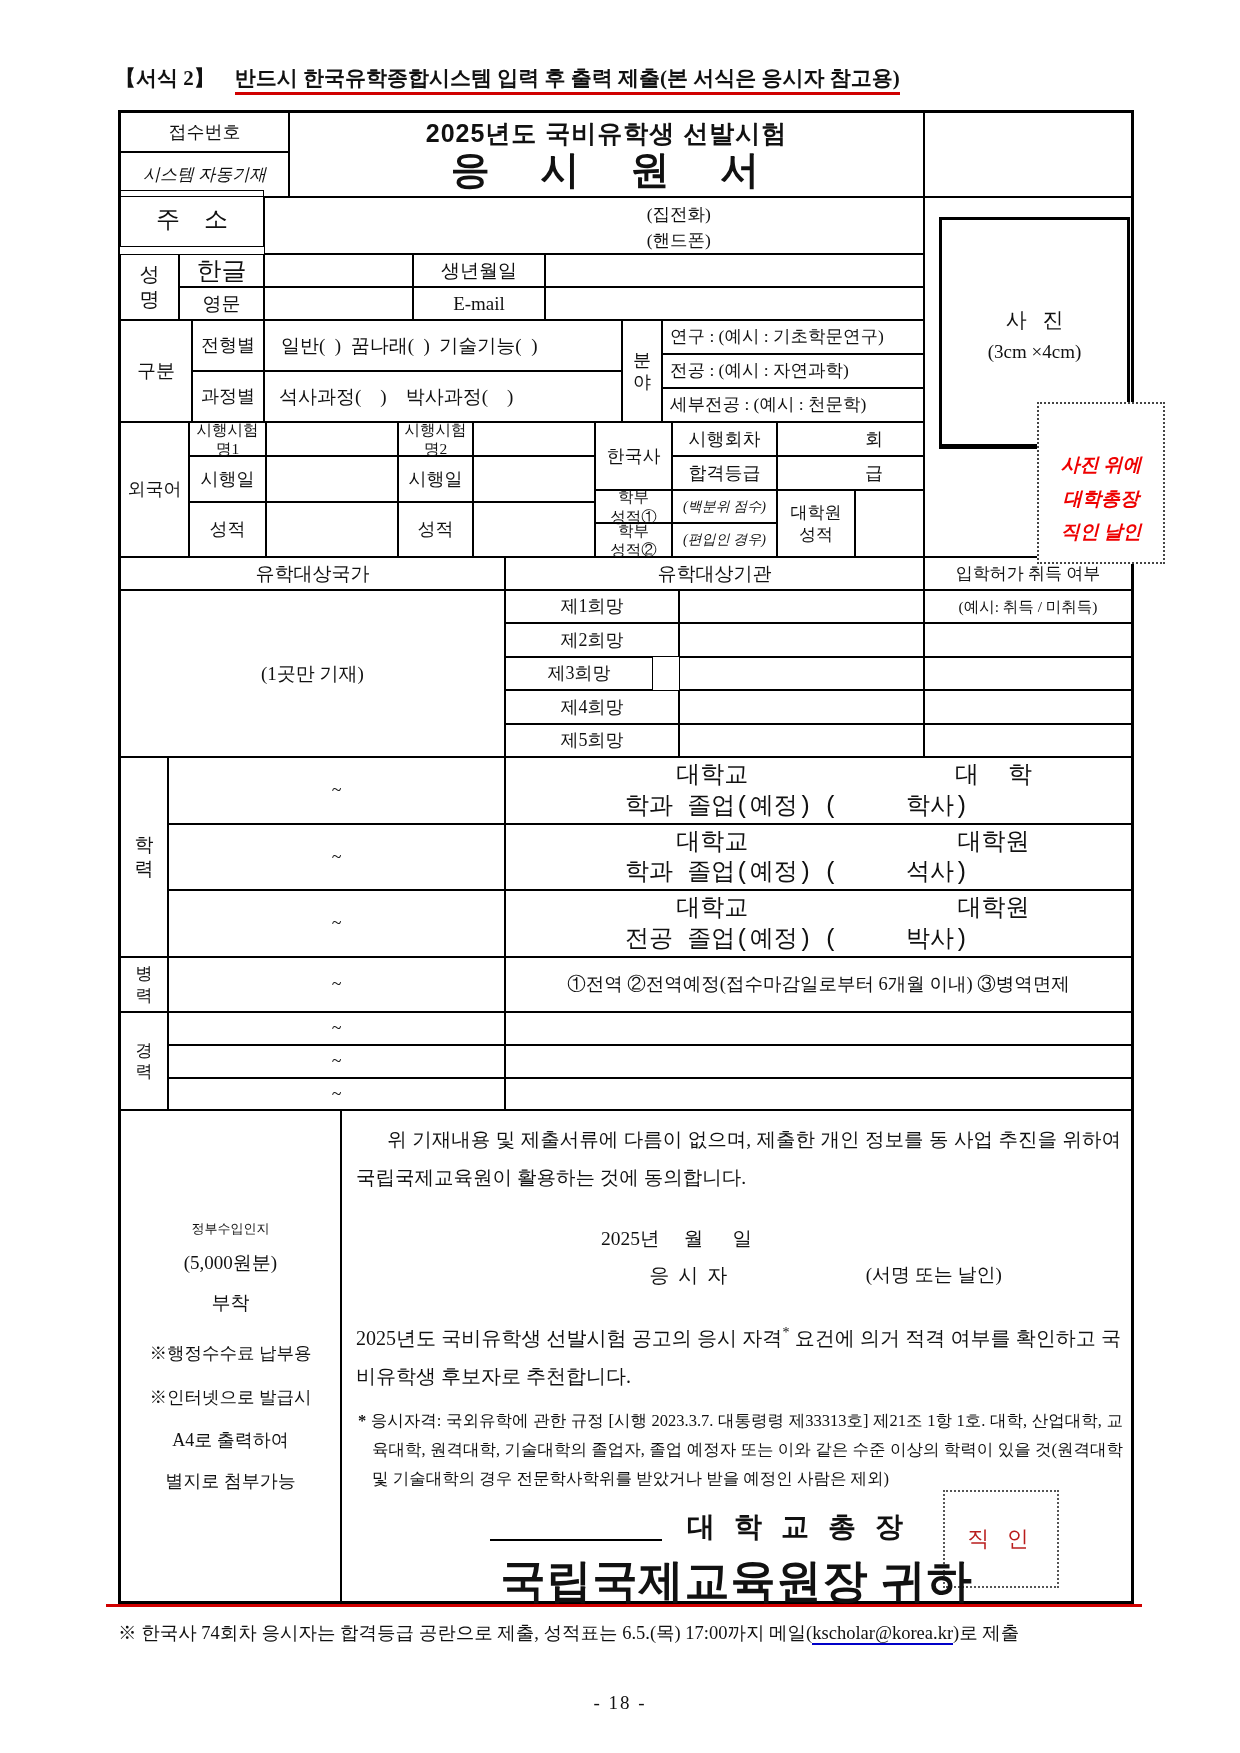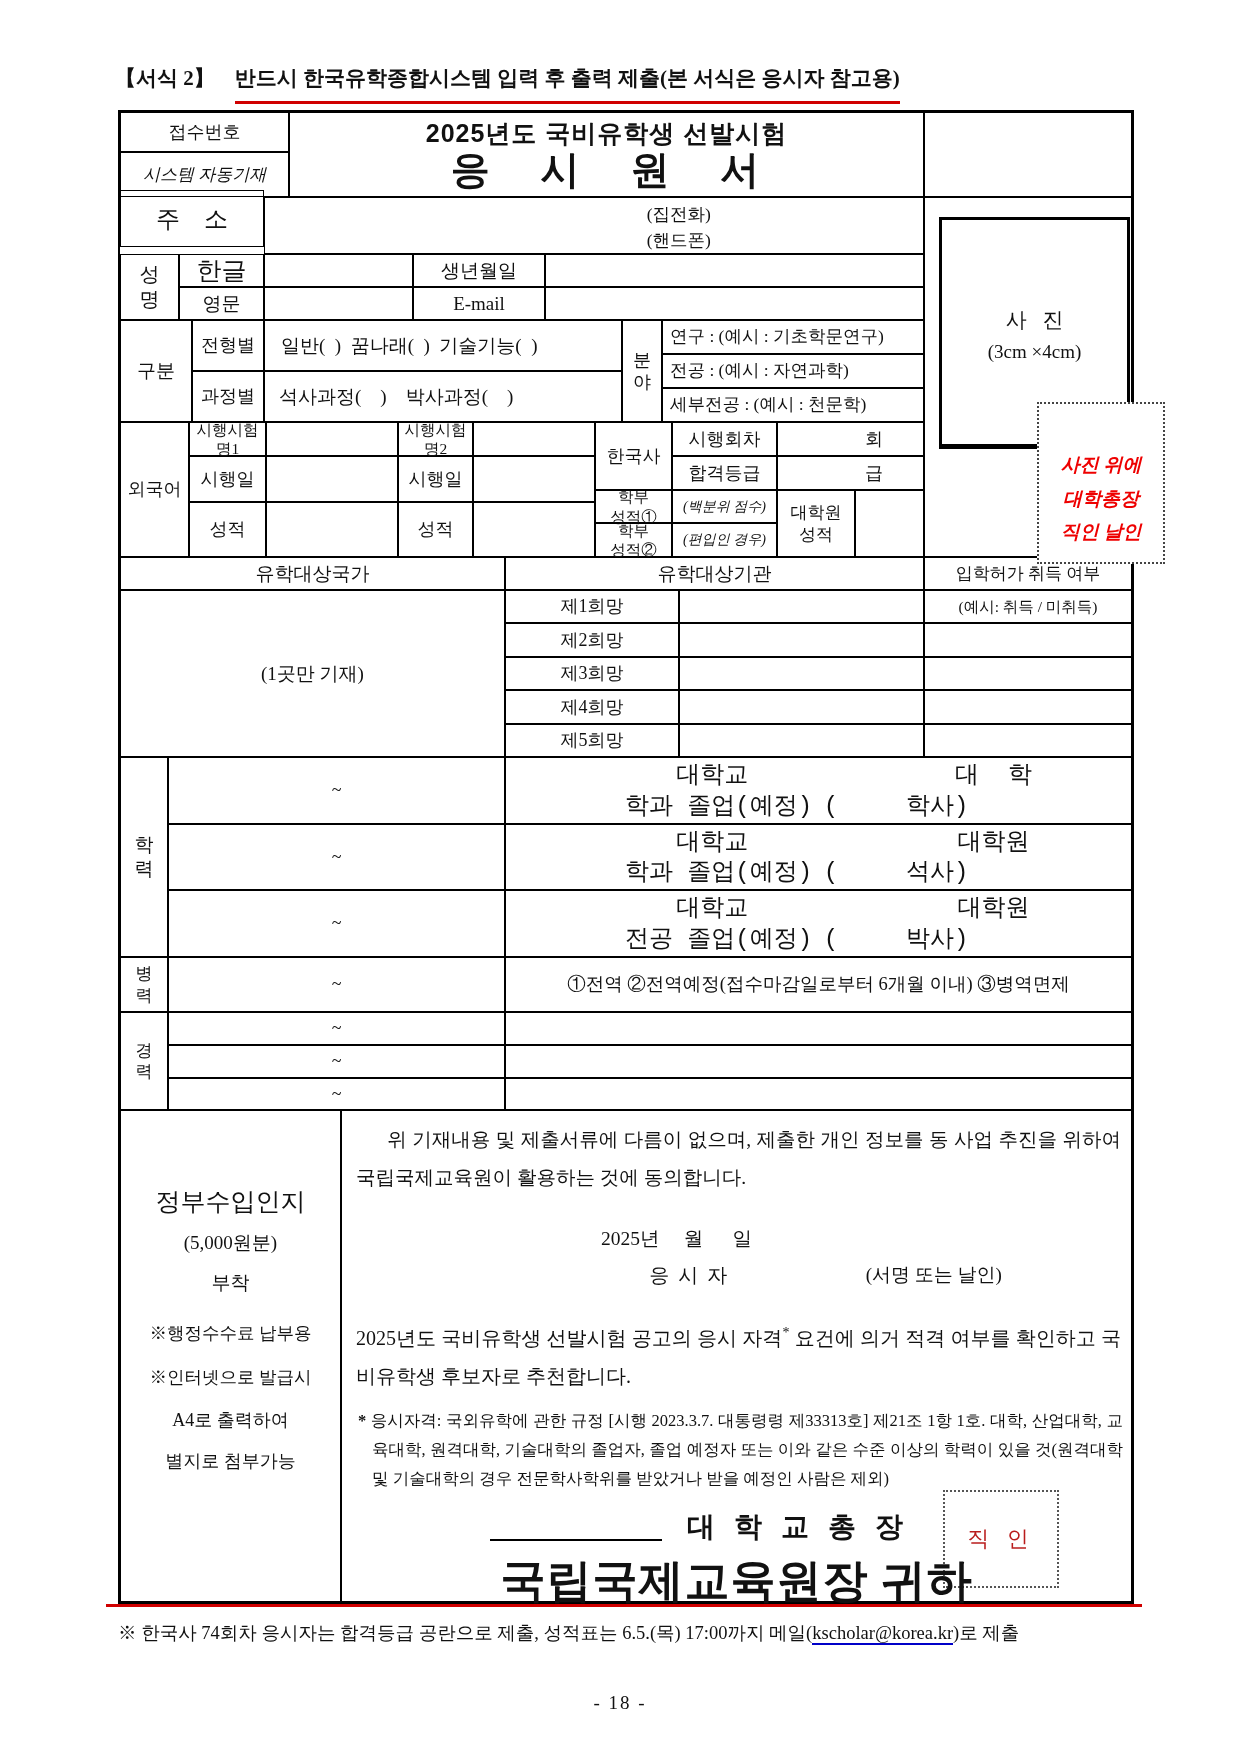--- a/index.html
+++ b/index.html
@@ -31,21 +31,21 @@
             border:2px dotted #555;box-sizing:border-box;display:flex;align-items:center;
             justify-content:center;font-size:22px;color:#b91c1c;letter-spacing:6px;}
 </style>
 </head>
 <body>
 
 <div id="page">
 
   <div class="abs" style="left:115px;top:64px;width:1030px;">
     <span class="b" style="font-size:21px;">【서식 2】</span>
-    <span class="b" style="font-size:21px;margin-left:16px;border-bottom:3px solid #d00000;padding-bottom:11px;">반드시 한국유학종합시스템 입력 후 출력 제출(본 서식은 응시자 참고용)</span>
+    <span class="b" style="font-size:21px;margin-left:16px;border-bottom:3px solid #d00000;padding-bottom:2px;">반드시 한국유학종합시스템 입력 후 출력 제출(본 서식은 응시자 참고용)</span>
   </div>
 
   <div id="container">
 
     <div class="cell" style="left:0;top:0;width:169px;height:40px;font-size:18px;">접수번호</div>
     <div class="cell it" style="left:0;top:40px;width:169px;height:45px;font-size:17px;">시스템 자동기재</div>
     <div class="cell" style="left:169px;top:0;width:635px;height:85px;flex-direction:column;">
       <div class="sans b" style="font-size:25px;letter-spacing:1px;">2025년도 국비유학생 선발시험</div>
       <div class="sans b" style="font-size:39px;word-spacing:34px;letter-spacing:3px;line-height:1.05;">응 시 원 서</div>
     </div>
@@ -126,21 +126,21 @@
     <div class="cell" style="left:385px;top:445px;width:419px;height:33px;font-size:19px;">유학대상기관</div>
     <div class="cell" style="left:804px;top:445px;width:208px;height:33px;font-size:17px;">입학허가 취득 여부</div>
 
     <div class="cell" style="left:0;top:478px;width:385px;height:167px;font-size:19px;">(1곳만 기재)</div>
     <div class="cell" style="left:385px;top:478px;width:174px;height:33px;font-size:18px;">제1희망</div>
     <div class="cell" style="left:559px;top:478px;width:245px;height:33px;"></div>
     <div class="cell" style="left:804px;top:478px;width:208px;height:33px;font-size:15.5px;">(예시: 취득 / 미취득)</div>
     <div class="cell" style="left:385px;top:511px;width:174px;height:34px;font-size:18px;">제2희망</div>
     <div class="cell" style="left:559px;top:511px;width:245px;height:34px;"></div>
     <div class="cell" style="left:804px;top:511px;width:208px;height:34px;"></div>
-    <div class="cell" style="left:385px;top:545px;width:174px;height:33px;font-size:18px;">제3희망</div>
+    <div class="cell" style="left:385px;top:545px;width:148px;height:33px;font-size:18px;">제3희망</div>
     <div class="cell" style="left:559px;top:545px;width:245px;height:33px;"></div>
     <div class="cell" style="left:804px;top:545px;width:208px;height:33px;"></div>
     <div class="cell" style="left:385px;top:578px;width:174px;height:34px;font-size:18px;">제4희망</div>
     <div class="cell" style="left:559px;top:578px;width:245px;height:34px;"></div>
     <div class="cell" style="left:804px;top:578px;width:208px;height:34px;"></div>
     <div class="cell" style="left:385px;top:612px;width:174px;height:33px;font-size:18px;">제5희망</div>
     <div class="cell" style="left:559px;top:612px;width:245px;height:33px;"></div>
     <div class="cell" style="left:804px;top:612px;width:208px;height:33px;"></div>
 
     <div class="cell pre" style="left:0;top:645px;width:48px;height:200px;font-size:19px;">학
@@ -190,21 +190,21 @@
     <div class="cell pre" style="left:0;top:900px;width:48px;height:98px;font-size:17px;">경
 력</div>
     <div class="cell" style="left:48px;top:900px;width:337px;height:33px;font-size:18px;">~</div>
     <div class="cell" style="left:385px;top:900px;width:627px;height:33px;"></div>
     <div class="cell" style="left:48px;top:933px;width:337px;height:33px;font-size:18px;">~</div>
     <div class="cell" style="left:385px;top:933px;width:627px;height:33px;"></div>
     <div class="cell" style="left:48px;top:966px;width:337px;height:32px;font-size:18px;">~</div>
     <div class="cell" style="left:385px;top:966px;width:627px;height:32px;"></div>
 
     <div class="cell" style="left:0;top:998px;width:221px;height:492px;flex-direction:column;justify-content:flex-start;">
-      <div style="margin-top:75px;font-size:25px;">정부수입인지</div>
+      <div style="margin-top:110px;font-size:13px;">정부수입인지</div>
       <div style="margin-top:14px;font-size:19px;">(5,000원분)</div>
       <div style="margin-top:16px;font-size:19px;">부착</div>
       <div style="margin-top:28px;font-size:17.5px;">※행정수수료 납부용</div>
       <div style="margin-top:22px;font-size:17.5px;">※인터넷으로 발급시</div>
       <div style="margin-top:20px;font-size:18px;">A4로 출력하여</div>
       <div style="margin-top:19px;font-size:18px;">별지로 첨부가능</div>
     </div>
 
     <div class="cell" style="left:221px;top:998px;width:791px;height:492px;display:block;text-align:left;">
       <p class="just" style="position:absolute;top:10px;left:14px;right:10px;font-size:19.5px;line-height:1.95;text-indent:1.6em;margin:0;">위 기재내용 및 제출서류에 다름이 없으며, 제출한 개인 정보를 동 사업 추진을 위하여 국립국제교육원이 활용하는 것에 동의합니다.</p>

